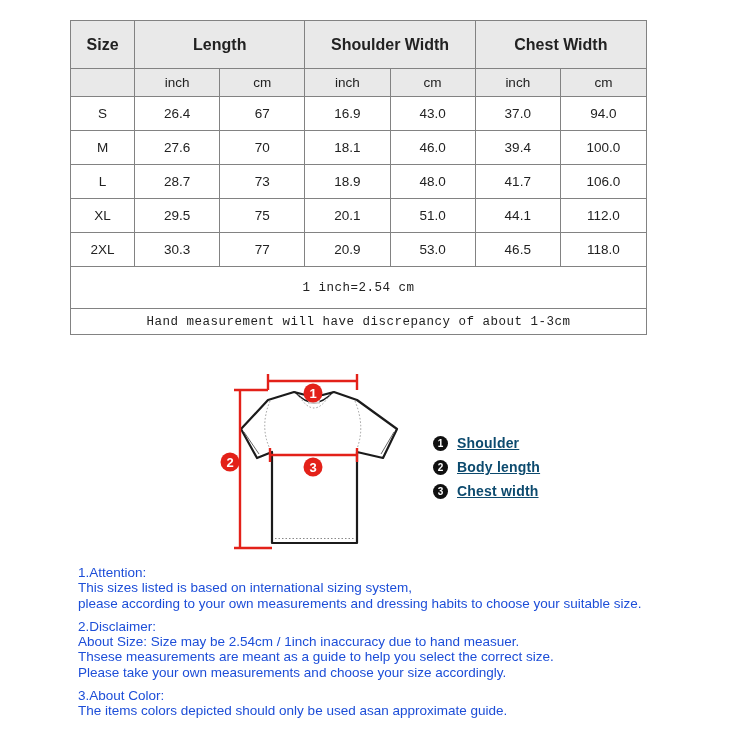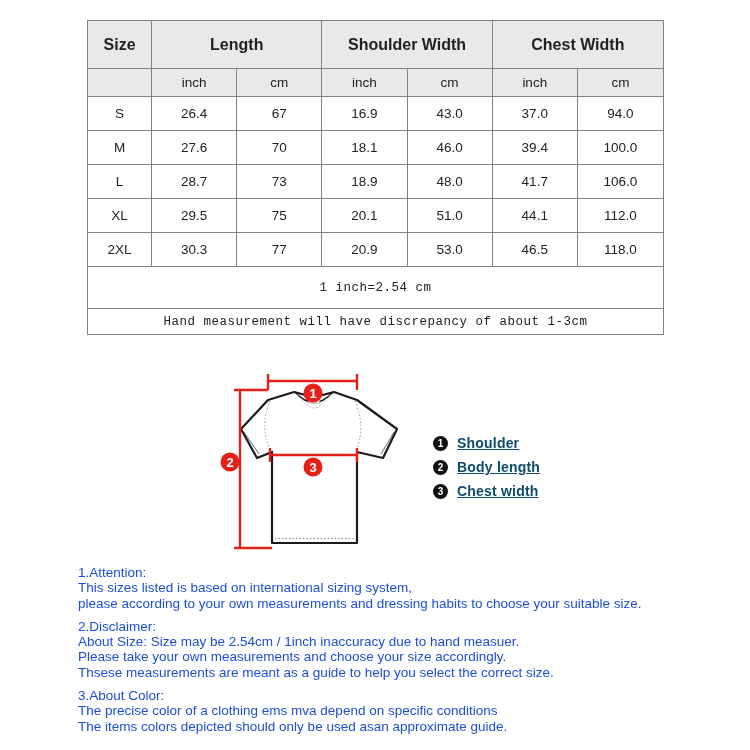--- a/index.html
+++ b/index.html
@@ -3,21 +3,21 @@
 <meta charset="utf-8">
 <style>
   html,body{margin:0;padding:0;}
   body{
     width:750px;height:750px;position:relative;background:#ffffff;
     font-family:"Liberation Sans",sans-serif;color:#1a1a1a;overflow:hidden;
   }
 
   
   #size-table{
-    position:absolute;left:87px;top:20px;width:577px;
+    position:absolute;left:70px;top:20px;width:577px;
     border-collapse:collapse;table-layout:fixed;
   }
   #size-table th,#size-table td{
     border:1px solid #828282;text-align:center;vertical-align:middle;
     padding:0;color:#222;
   }
   #size-table thead th{background:#e9e9e9;}
   tr.group-header-row{height:48px;}
   tr.group-header-row th{font-size:16px;font-weight:bold;color:#1c1c1c;}
   tr.unit-header-row{height:28px;}
@@ -200,21 +200,20 @@
 
 <div id="info-text">
     <div class="section">
       <div class="line">1.Attention:</div>
       <div class="line">This sizes listed is based on international sizing system,</div>
       <div class="line">please according to your own measurements and dressing habits to choose your suitable size.</div>
     </div>
     <div class="section">
       <div class="line">2.Disclaimer:</div>
       <div class="line">About Size: Size may be 2.54cm / 1inch inaccuracy due to hand measuer.</div>
+      <div class="line">Thsese measurements are meant as a guide to help you select the correct size.</div>
       <div class="line">Please take your own measurements and choose your size accordingly.</div>
-      <div class="line">Thsese measurements are meant as a guide to help you select the correct size.</div>
     </div>
     <div class="section">
       <div class="line">3.About Color:</div>
-      <div class="line">The precise color of a clothing ems mva depend on specific conditions</div>
       <div class="line">The items colors depicted should only be used asan approximate guide.</div>
     </div>
   </div>
 
 </body></html>

